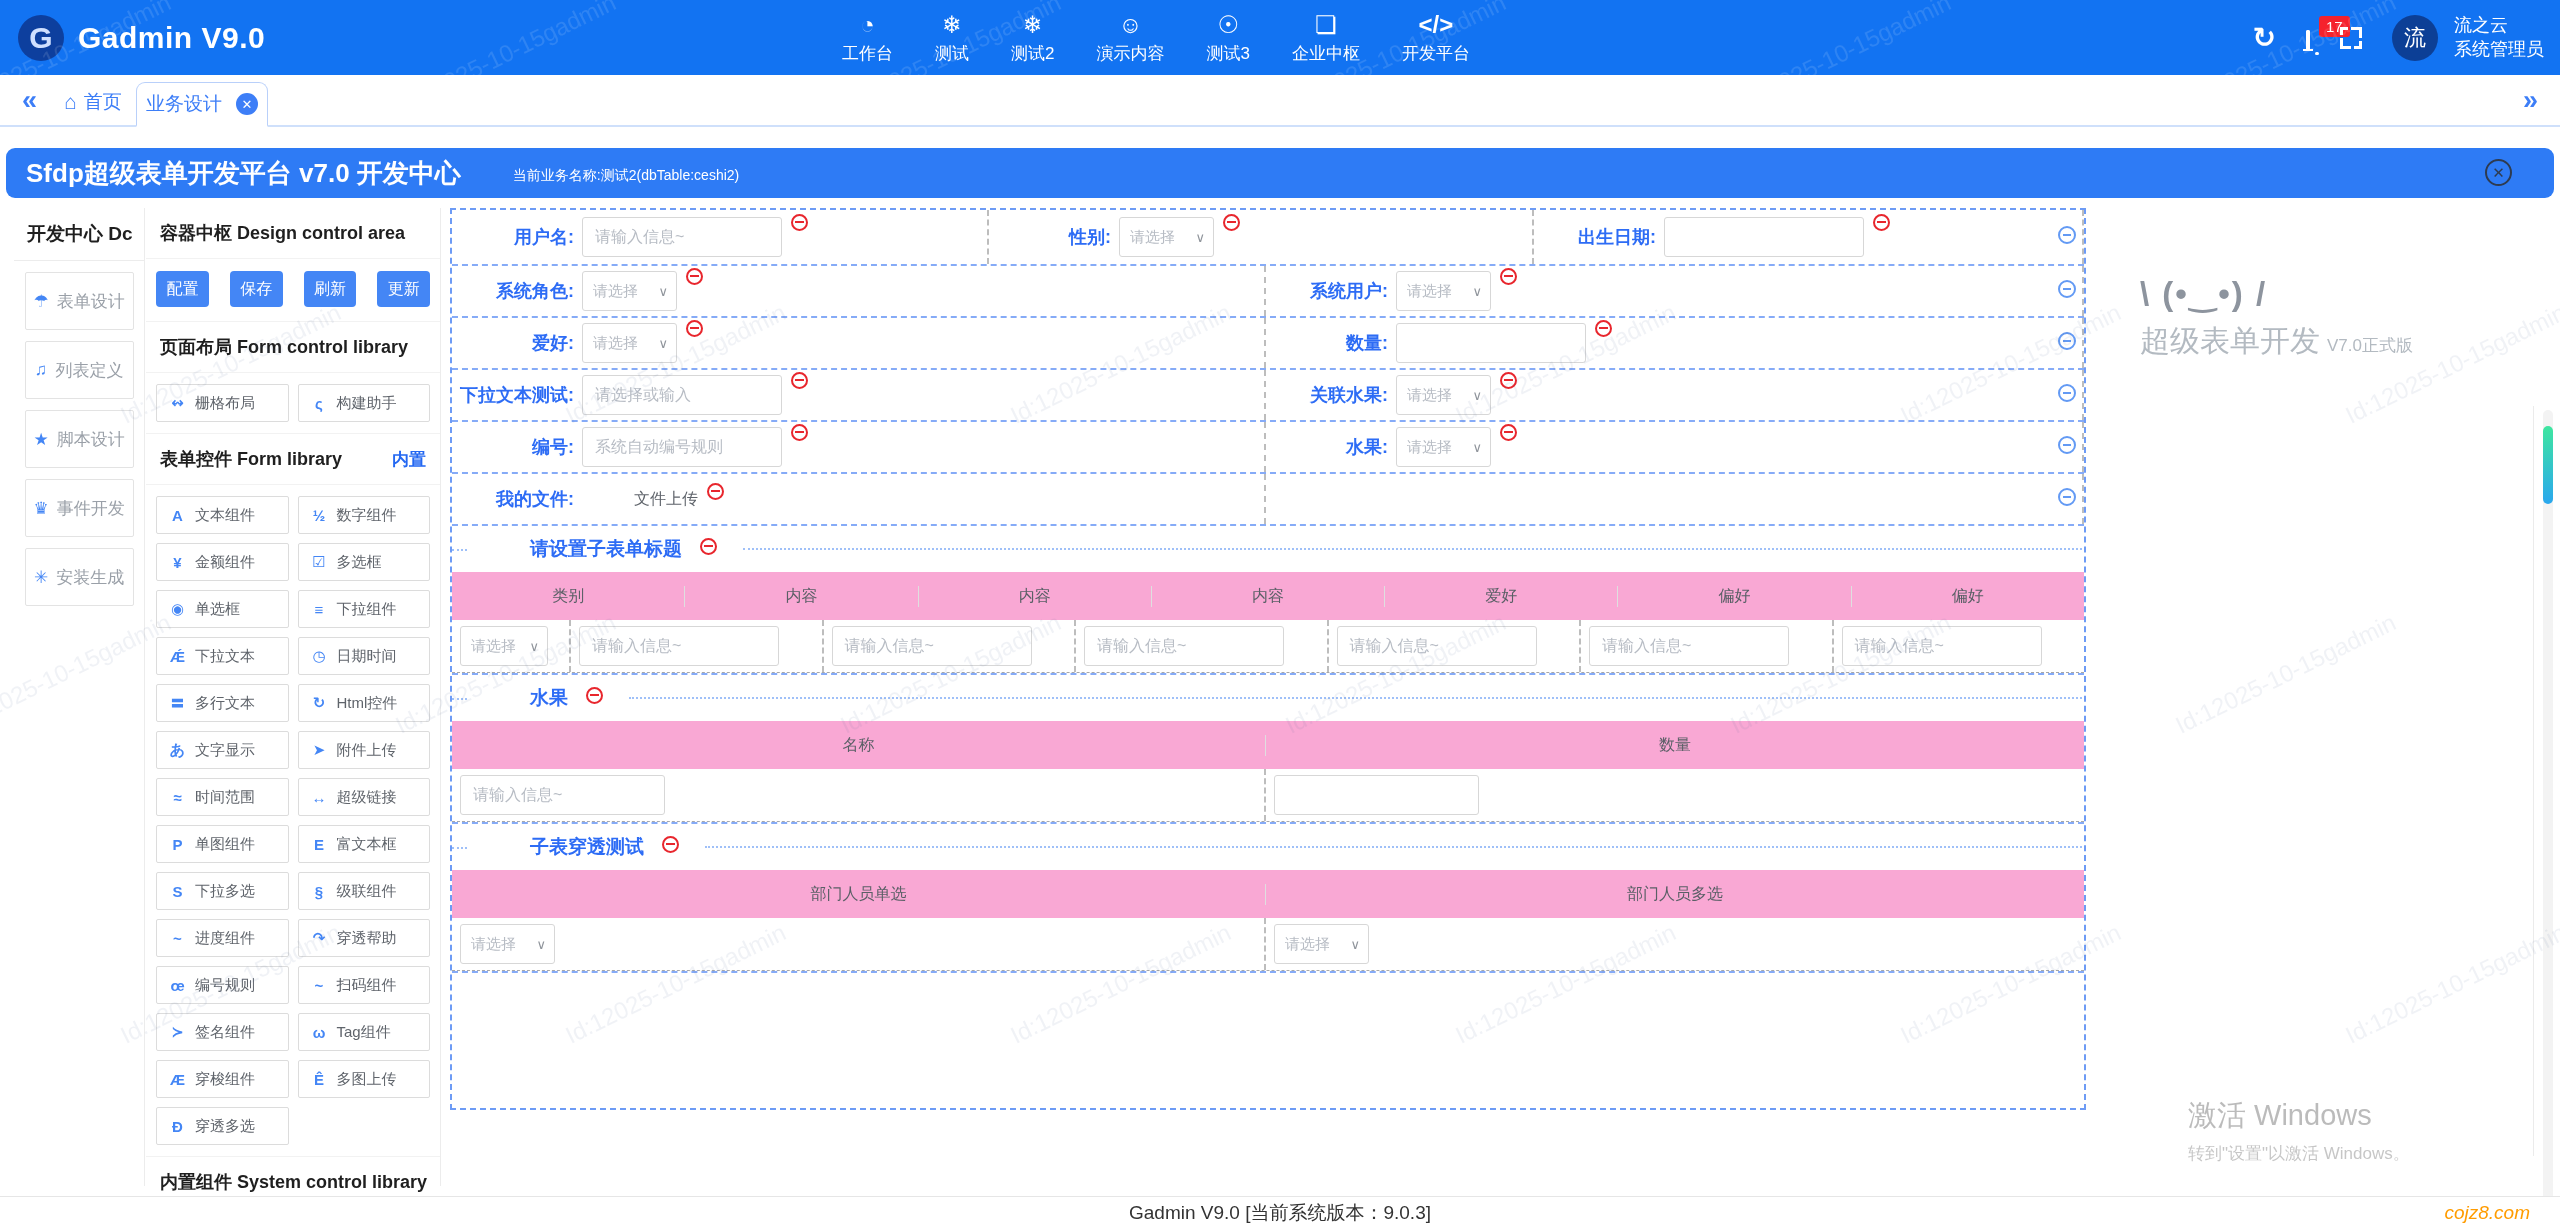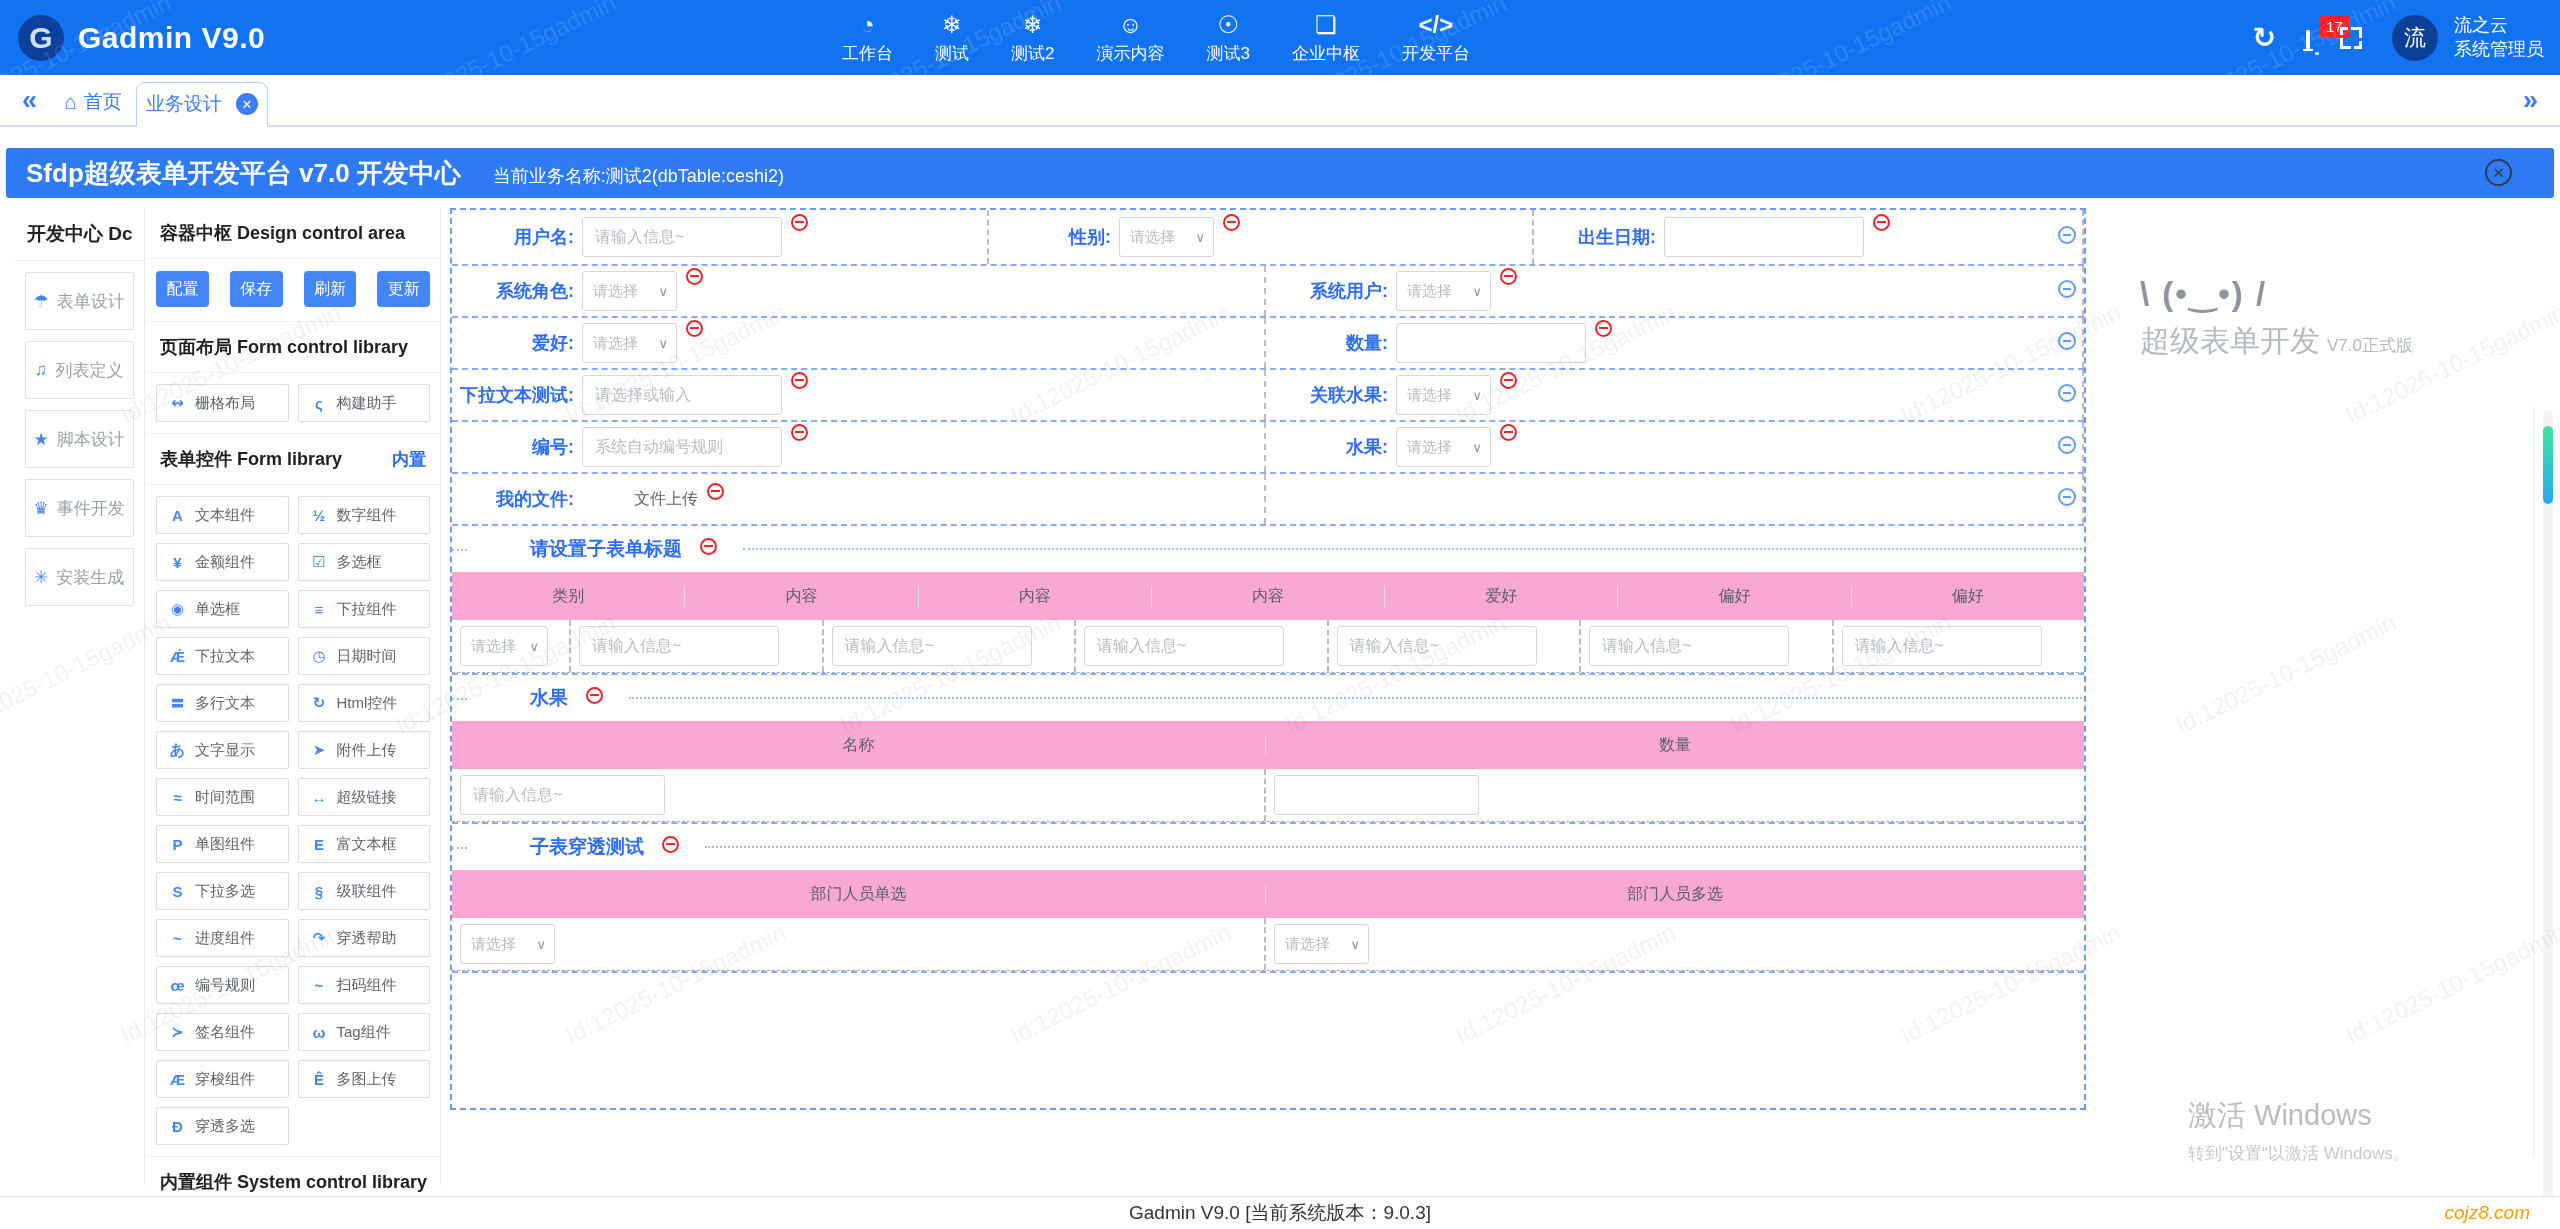--- a/index.html
+++ b/index.html
@@ -33,23 +33,23 @@
   .tabbar { position:absolute; top:75px; left:0; right:0; height:52px; background:#fff; border-bottom:2px solid #cfe0fb; z-index:4; }
   .chev { position:absolute; top:10px; color:#3d7ef7; font-size:27px; font-weight:bold; cursor:pointer; }
   .chev.left { left:22px; }
   .chev.right { right:22px; }
   .home-tab { position:absolute; left:64px; top:14px; color:#3d7ef7; font-size:19px; display:flex; align-items:center; gap:7px; cursor:pointer; }
   .home-ic { font-size:21px; }
   .active-tab { position:absolute; left:136px; top:7px; width:132px; height:45px; background:#fff; border:1px solid #b9d0fa; border-bottom:2px solid #fff; border-radius:9px 9px 0 0; display:flex; align-items:center; justify-content:center; gap:14px; color:#3d7ef7; font-size:19px; cursor:pointer; }
   .tab-close { width:22px; height:22px; border-radius:50%; background:#3d7ef7; color:#fff; font-size:13px; line-height:1; display:flex; align-items:center; justify-content:center; }
 
   
-  .banner { position:absolute; top:148px; left:6px; right:6px; height:50px; background:#2e7bf5; border-radius:3px; display:flex; align-items:center; color:#fff; z-index:3; }
+  .banner { position:absolute; top:148px; left:6px; right:6px; height:50px; background:#2e7bf5; border-radius:9px; display:flex; align-items:center; color:#fff; z-index:3; }
   .banner-title { font-size:26px; font-weight:bold; margin-left:20px; white-space:nowrap; }
-  .banner-sub { font-size:18px; margin-left:32px; margin-top:5px; white-space:nowrap; }
+  .banner-sub { font-size:14px; margin-left:52px; margin-top:5px; white-space:nowrap; }
   .banner-close { position:absolute; right:42px; top:11px; width:27px; height:27px; border:2px solid #2e3b50; border-radius:50%; color:#2e3b50; font-size:15px; display:flex; align-items:center; justify-content:center; cursor:pointer; }
 
   
   .content { position:absolute; top:198px; left:0; right:0; height:998px; background:#fff;padding-left:43px; }
 
   
   .dc { position:absolute; left:14px; top:10px; width:131px; height:978px; border-right:1px solid #ececec; background:#fff; }
   .dc-title { font-size:19px; font-weight:bold; color:#1f1f1f; padding:13px 0 13px 13px; border-bottom:1px solid #ececec; white-space:nowrap; }
   .dc-item { width:109px; height:58px; border:1px solid #e3e3e3; border-radius:2px; margin:11px auto 0; display:flex; align-items:center; justify-content:center; gap:8px; color:#9aa0a8; font-size:17px; cursor:pointer; white-space:nowrap; }
   .dc-item .ic { color:#4486f5; font-size:17px; }

